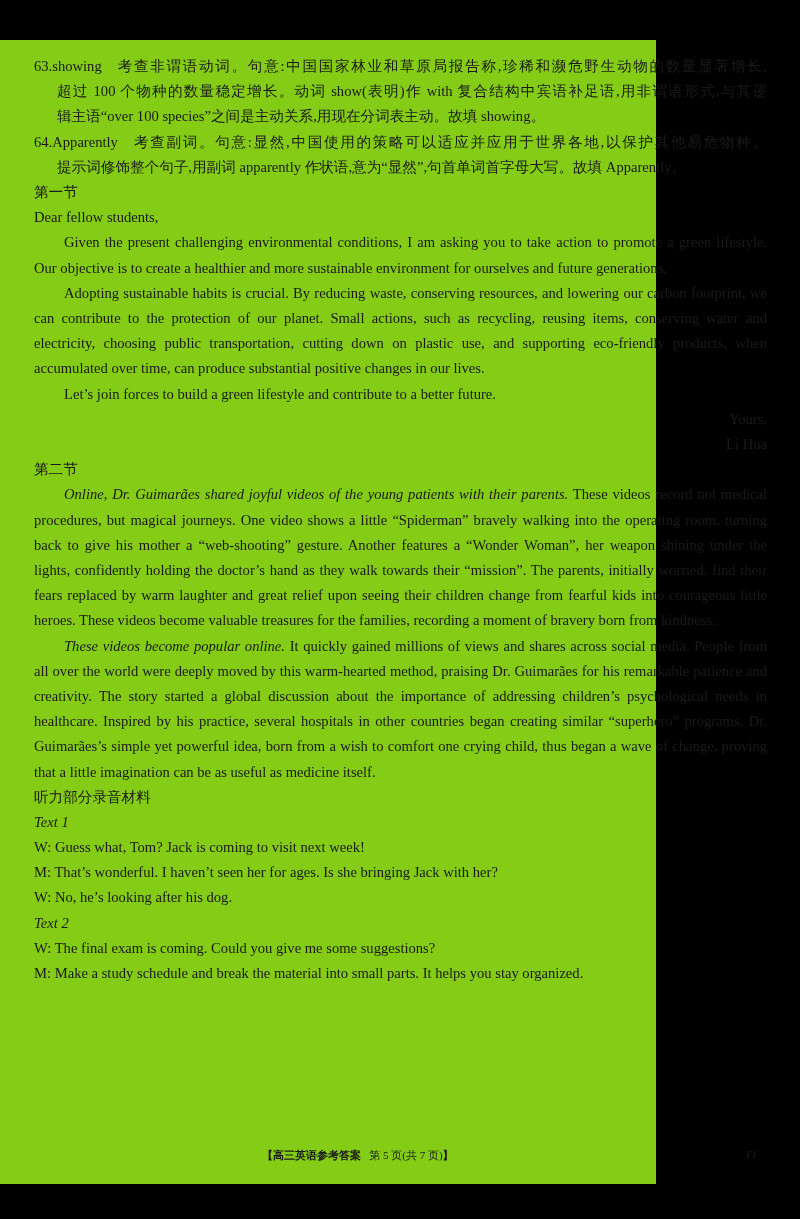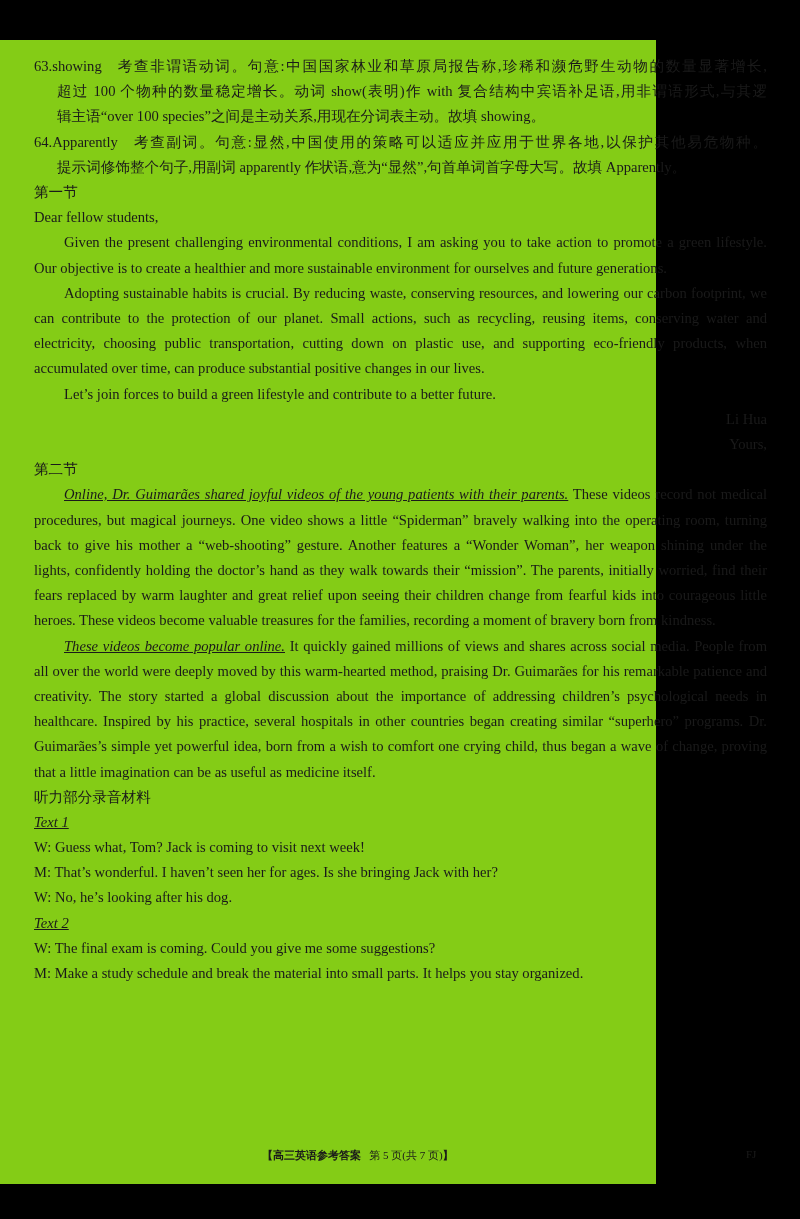--- a/index.html
+++ b/index.html
@@ -40,21 +40,21 @@
     .answer-first { }
     .answer-cont { padding-left: 23px; }
     .heading { }
     .para-indent { text-indent: 30px; }
     .para { text-align: justify; }
     .para p { margin: 0; }
     .signoff {
       text-align: right;
       padding-right: 0px;
     }
-    .italic { font-style: italic; text-decoration: underline; }
+    .italic { font-style: italic; }
     .footer {
       position: absolute;
       left: 0; top: 1108px;
       width: 800px;
       height: 24px;
       font-size: 11px;
     }
     .footer-center {
       position: absolute;
       left: 262px;
@@ -94,22 +94,22 @@
 
 
     <div class="line heading">第一节</div>
     <div class="line">Dear fellow students,</div>
 
     <div class="para">
       <p class="para-indent">Given the present challenging environmental conditions, I am asking you to take action to promote a green lifestyle. Our objective is to create a healthier and more sustainable environment for ourselves and future generations.</p>
       <p class="para-indent">Adopting sustainable habits is crucial. By reducing waste, conserving resources, and lowering our carbon footprint, we can contribute to the protection of our planet. Small actions, such as recycling, reusing items, conserving water and electricity, choosing public transportation, cutting down on plastic use, and supporting eco-friendly products, when accumulated over time, can produce substantial positive changes in our lives.</p>
       <p class="para-indent">Let’s join forces to build a green lifestyle and contribute to a better future.</p>
     </div>
+    <div class="line signoff">Yours,</div>
     <div class="line signoff">Li Hua</div>
-    <div class="line signoff">Yours,</div>
 
     <div class="line heading">第二节</div>
     <div class="para">
       <p class="para-indent"><span class="italic">Online, Dr. Guimarães shared joyful videos of the young patients with their parents.</span><span> These videos record not medical procedures, but magical journeys. One video shows a little “Spiderman” bravely walking into the operating room, turning back to give his mother a “web-shooting” gesture. Another features a “Wonder Woman”, her weapon shining under the lights, confidently holding the doctor’s hand as they walk towards their “mission”. The parents, initially worried, find their fears replaced by warm laughter and great relief upon seeing their children change from fearful kids into courageous little heroes. These videos become valuable treasures for the families, recording a moment of bravery born from kindness.</span></p>
       <p class="para-indent"><span class="italic">These videos become popular online.</span><span> It quickly gained millions of views and shares across social media. People from all over the world were deeply moved by this warm-hearted method, praising Dr. Guimarães for his remarkable patience and creativity. The story started a global discussion about the importance of addressing children’s psychological needs in healthcare. Inspired by his practice, several hospitals in other countries began creating similar “superhero” programs. Dr. Guimarães’s simple yet powerful idea, born from a wish to comfort one crying child, thus began a wave of change, proving that a little imagination can be as useful as medicine itself.</span></p>
     </div>
 
     <div class="line heading">听力部分录音材料</div>
 
     <div>

